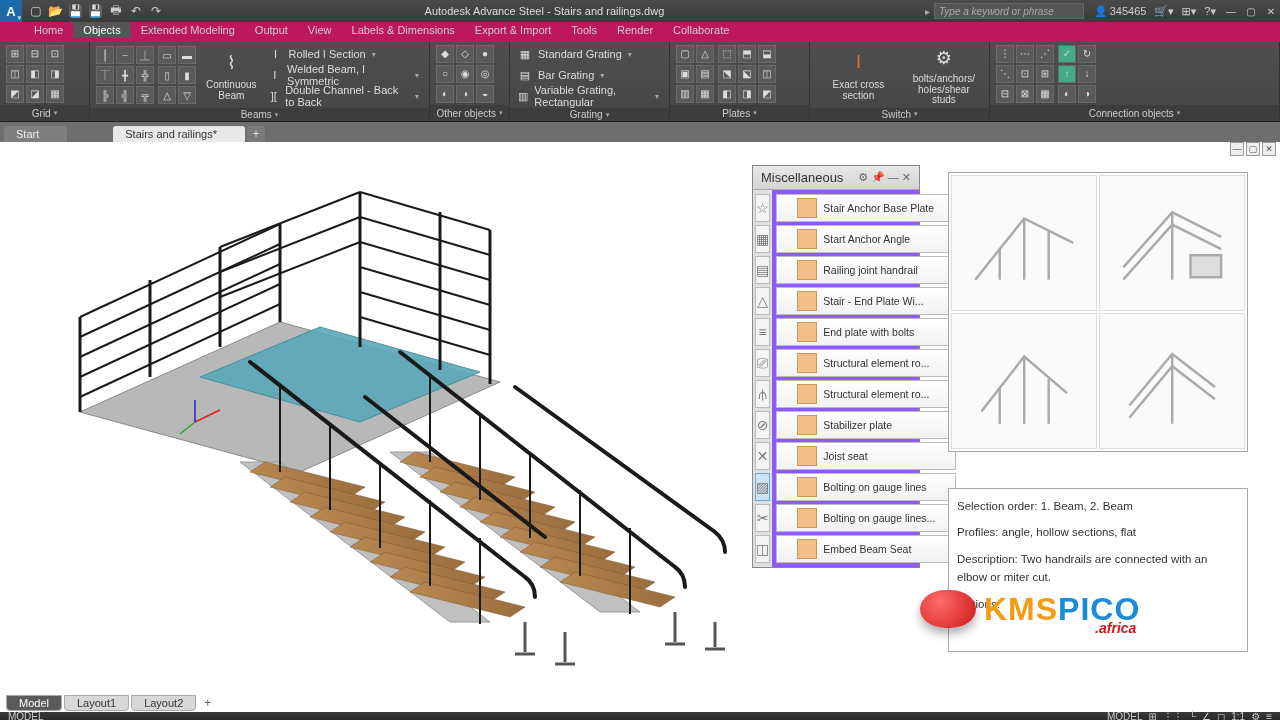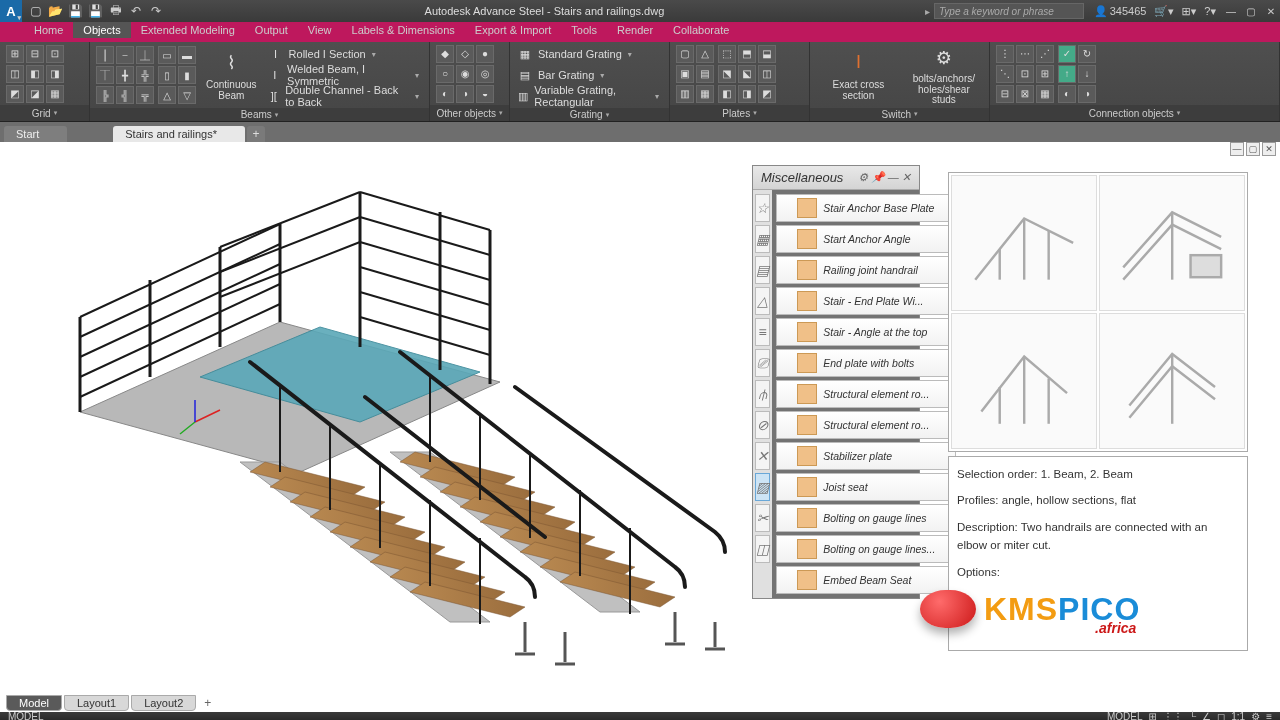--- a/index.html
+++ b/index.html
@@ -47,37 +47,37 @@
 
   
   .workspace { position:absolute; top:142px; left:0; right:0; bottom:22px; background:#fff;}
   .vp-controls{position:absolute;top:0;right:4px;display:flex;gap:2px;}
   .vp-controls span{width:14px;height:14px;border:1px solid #999;font-size:9px;display:flex;align-items:center;justify-content:center;color:#555;background:#eee;}
 
   .stairs-render { position:absolute; left:20px; top:10px; width:720px; height:530px; }
   .stairs-render svg { width:100%; height:100%;}
 
   
-  .palette { position:absolute; left:752px; top:165px; width:168px; border:1px solid #888;background:#737373;font-style:italic;}
+  .palette { position:absolute; left:752px; top:165px; width:168px; border:1px solid #888;background:#8b5cf6;}
   .palette-title{ height:24px;background:linear-gradient(#e8e8e8,#d4d4d4);display:flex;align-items:center;padding:0 8px;font-size:13px;color:#333;border-bottom:1px solid #aaa;}
   .palette-title .pt-ctrls{margin-left:auto;display:flex;gap:3px;color:#666;font-size:11px;}
   .palette-body{ display:flex;}
   .palette-side{ width:32px;background:#e0e0e0;display:flex;flex-direction:column;gap:3px;padding:4px 2px;}
   .palette-side .ps{ height:28px;border:1px solid #bbb;background:#f4f4f4;display:flex;align-items:center;justify-content:center;font-size:14px;color:#777;}
   .palette-side .ps.active{background:#cde4f5;border-color:#6aa8d8;}
   .palette-list{ flex:1;display:flex;flex-direction:column;gap:3px;padding:4px;}
   .pl-item{ height:28px;border:1px solid #bbb;background:linear-gradient(#fff,#f2f2f2);display:flex;align-items:center;gap:6px;padding:0 20px;font-size:10.5px;color:#333;cursor:pointer;overflow:hidden;white-space:nowrap;}
   .pl-item .pi-ic{ width:20px;height:20px;background:#f0c088;border:1px solid #cc9955;flex-shrink:0;}
 
   
   .info-panel{ position:absolute; left:948px; top:172px; width:300px; }
   .info-previews{ height:280px;border:1px solid #aaa;background:#fff;display:grid;grid-template-columns:1fr 1fr;grid-template-rows:1fr 1fr;gap:2px;padding:2px;}
   .info-previews .pv{ border:1px solid #ddd;background:#fafafa;display:flex;align-items:center;justify-content:center;}
   .info-previews .pv svg{width:85%;height:85%;}
-  .info-desc{ margin-top:4px;height:195px;border:1px solid #aaa;background:#fff;padding:8px;font-size:11.5px;color:#333;line-height:1.6;}
+  .info-desc{ margin-top:36px;height:164px;border:1px solid #aaa;background:#fff;padding:8px;font-size:11.5px;color:#333;line-height:1.6;}
   .info-desc p{ margin-bottom:8px;}
 
   
   .watermark{ position:absolute; left:920px; top:590px; display:flex;align-items:center;gap:8px;}
   .watermark .rb{ width:56px;height:38px;background:radial-gradient(circle at 35% 30%,#ff6b6b,#cc1818);border-radius:50%/55%;box-shadow:0 6px 10px rgba(0,0,0,.3);}
   .watermark .wt{ font-size:32px;font-weight:900;letter-spacing:1px;}
   .watermark .wt .k{color:#f39c12;} .watermark .wt .m{color:#f39c12;} .watermark .wt .s{color:#f39c12;}
   .watermark .wt .p{color:#1a8cd8;} .watermark .wt .i{color:#1a8cd8;} .watermark .wt .c{color:#1a8cd8;} .watermark .wt .o{color:#1a8cd8;}
   .watermark .af{position:absolute;right:4px;bottom:-8px;font-size:14px;color:#cc1818;font-style:italic;font-weight:bold;}
 
@@ -449,24 +449,20 @@
       <div class="pl-item">
           <div class="pi-ic"></div>
           <span>Railing joint handrail</span>
         </div>
       <div class="pl-item">
           <div class="pi-ic"></div>
           <span>Stair - End Plate Wi...</span>
         </div>
       <div class="pl-item">
           <div class="pi-ic"></div>
-          <span>Stair - Angle at the top</span>
-        </div>
-      <div class="pl-item">
-          <div class="pi-ic"></div>
           <span>End plate with bolts</span>
         </div>
       <div class="pl-item">
           <div class="pi-ic"></div>
           <span>Structural element ro...</span>
         </div>
       <div class="pl-item">
           <div class="pi-ic"></div>
           <span>Structural element ro...</span>
         </div>

